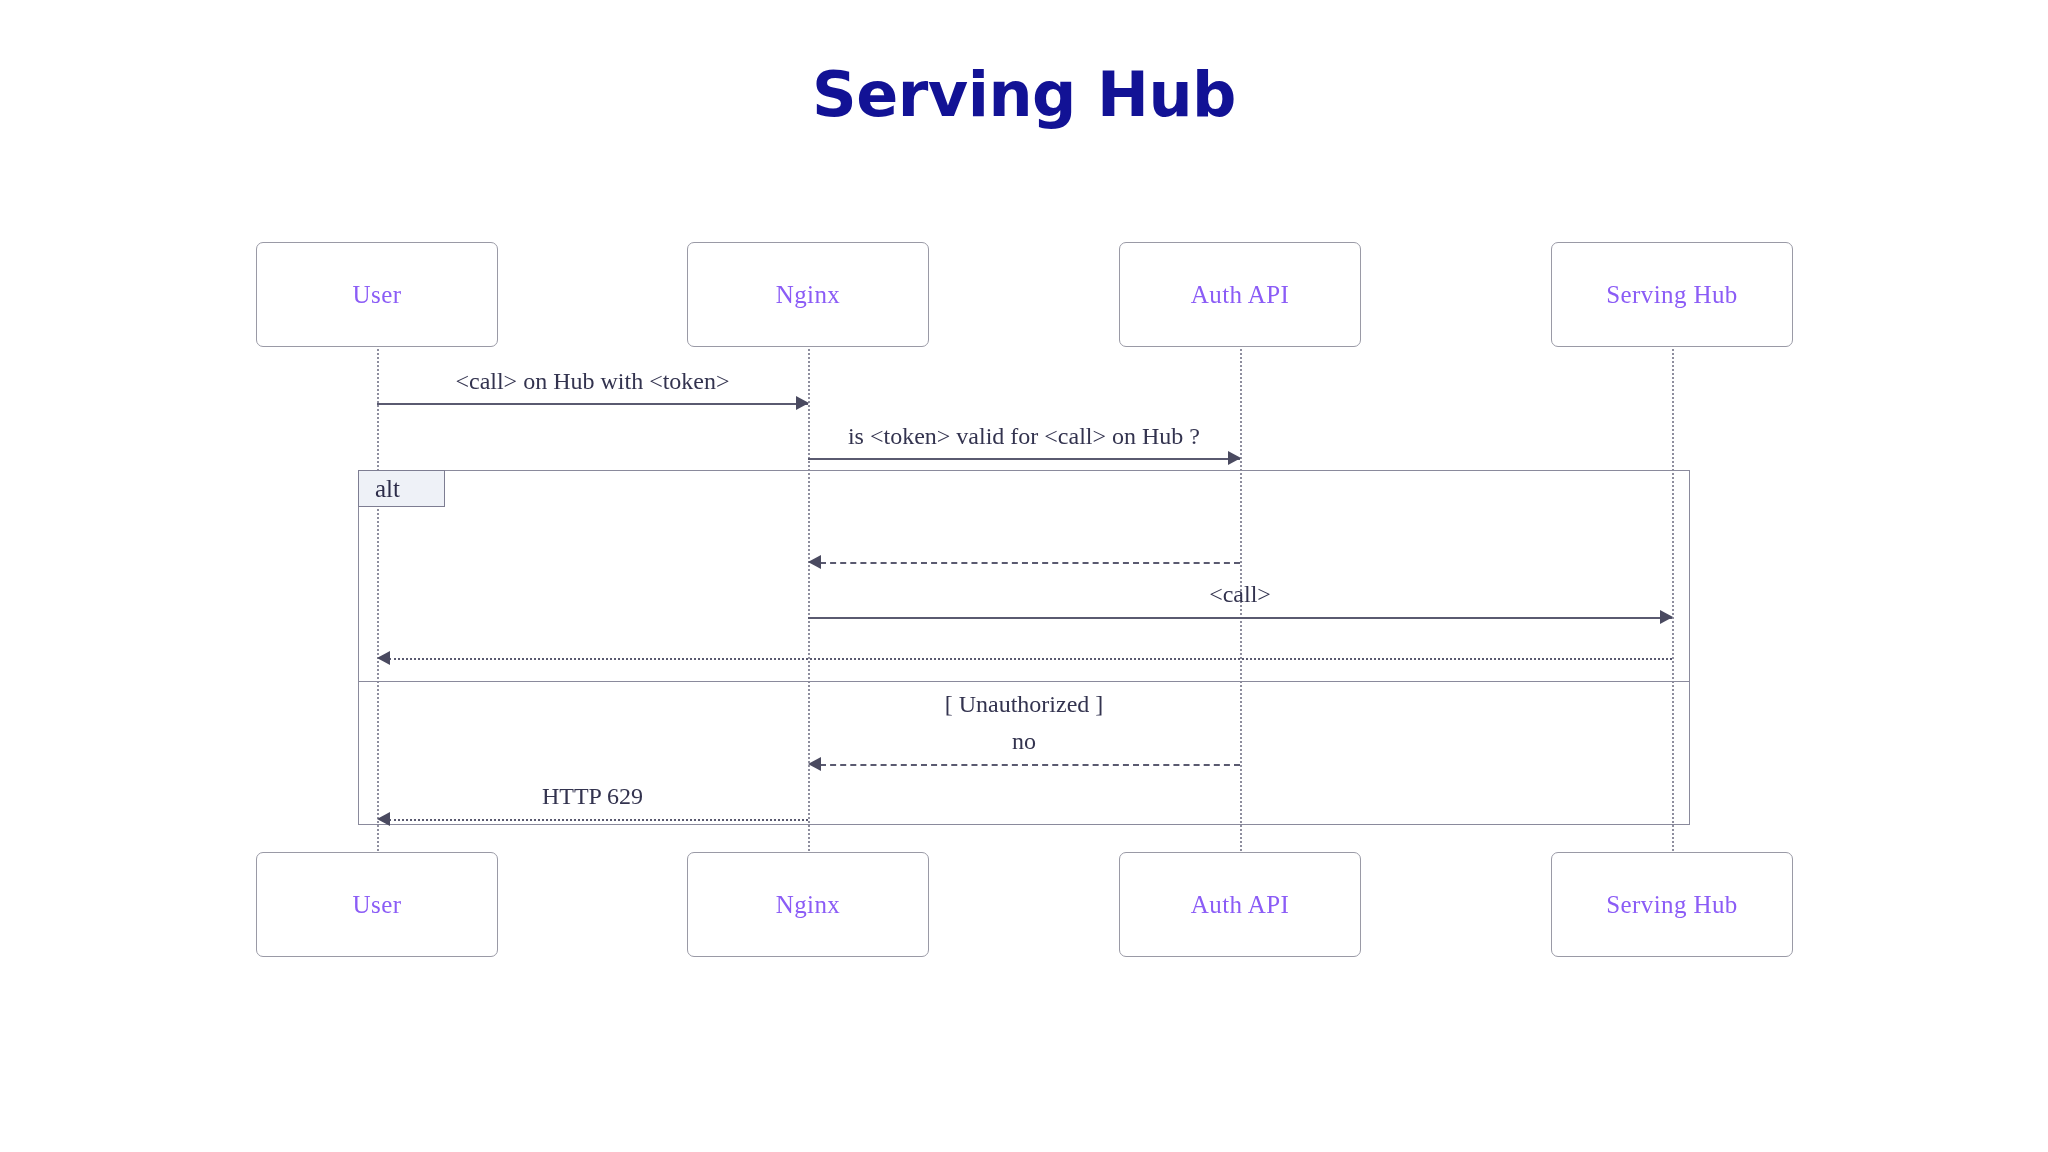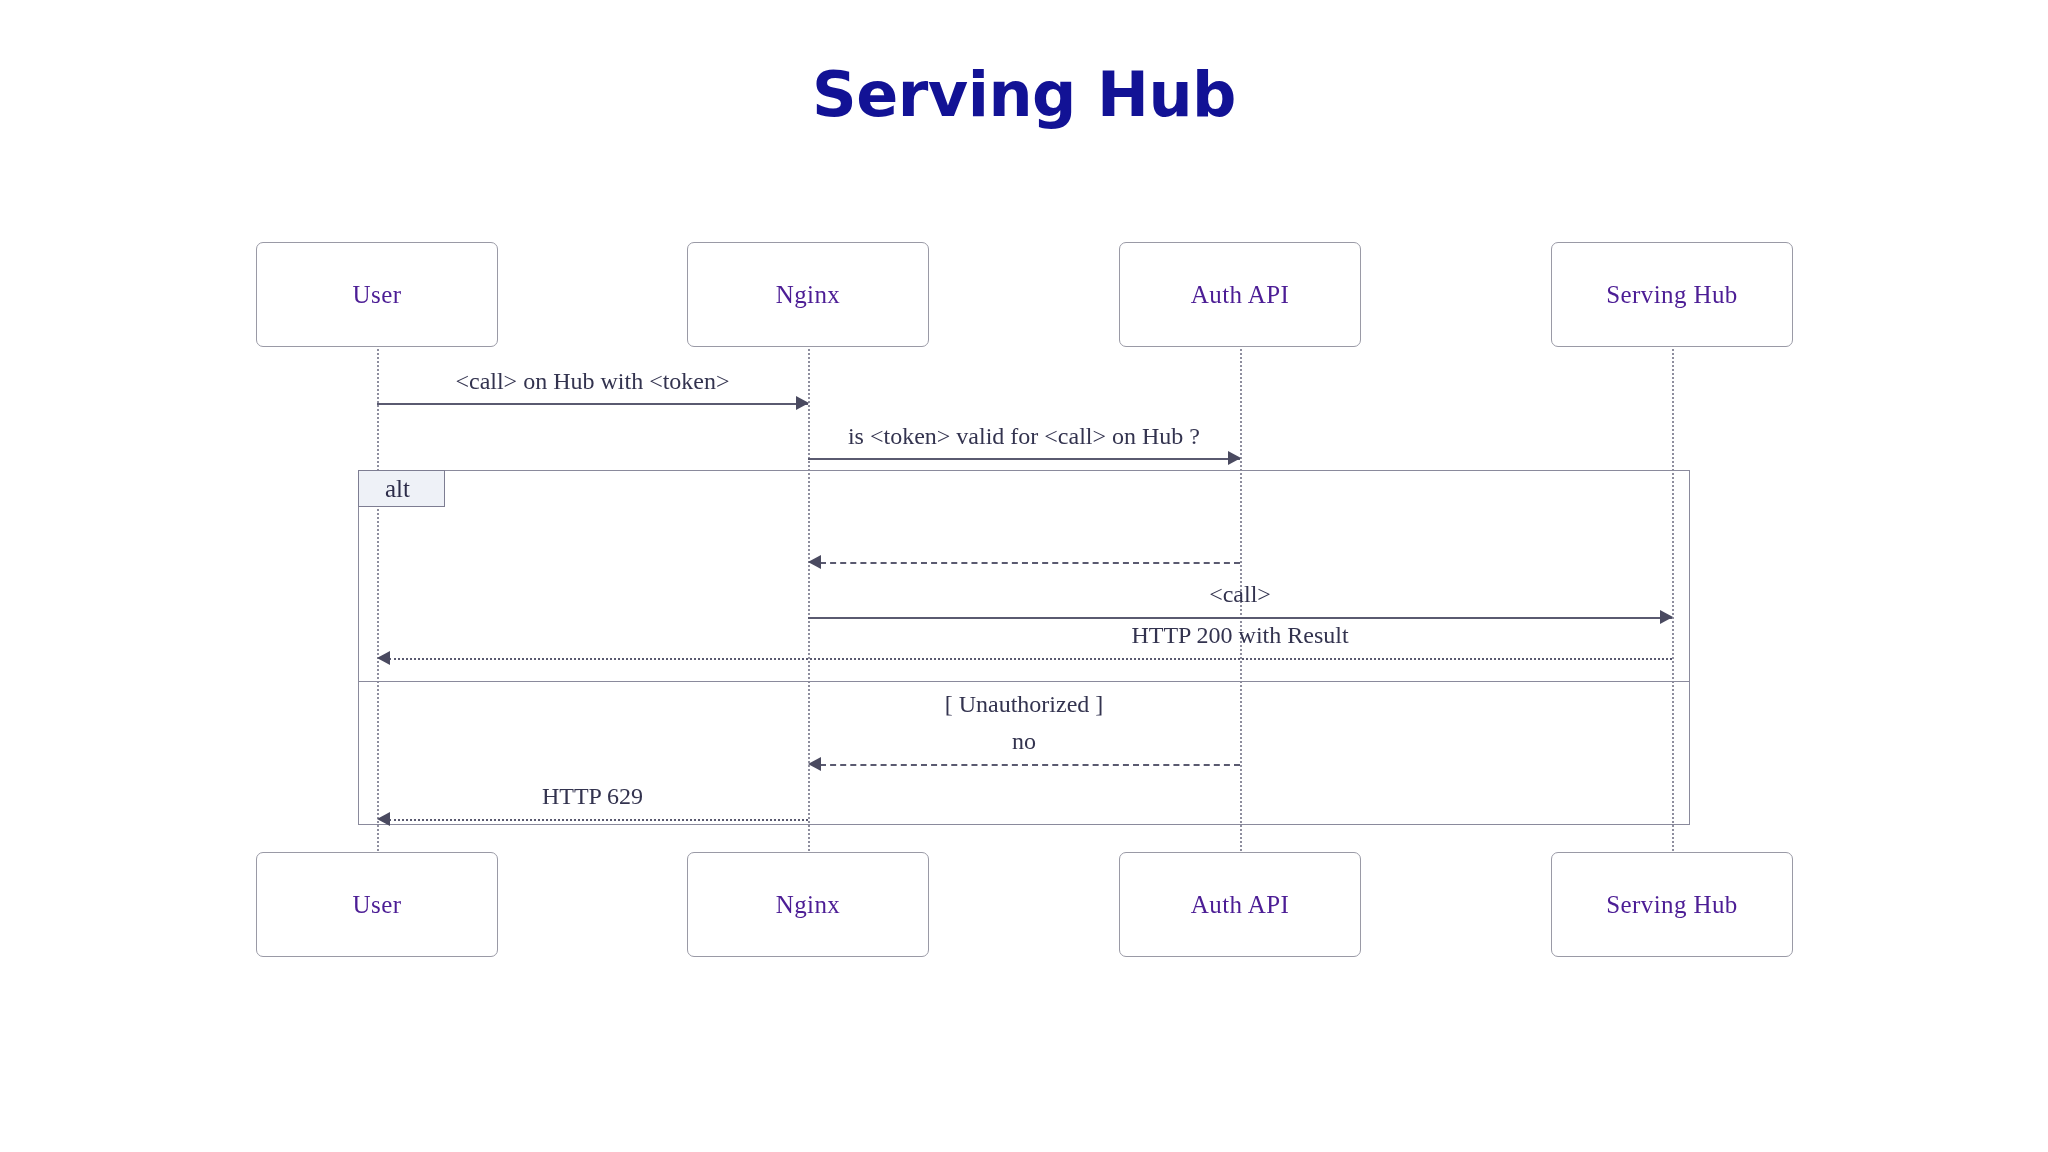--- a/index.html
+++ b/index.html
@@ -40,21 +40,21 @@
   .participant {
     position: absolute;
     background: #ffffff;
     border: 1.5px solid #9a9aa6;
     border-radius: 7px;
     display: flex;
     align-items: center;
     justify-content: center;
     font-family: "Liberation Serif", serif;
     font-size: 25px;
-    color: #4c1d95;
+    color: #8b5cf6;
     letter-spacing: 0.4px;
   }
 
   
   .lifeline {
     position: absolute;
     width: 0;
     border-left: 2px dotted #8e8e9e;
   }
 
@@ -96,21 +96,21 @@
     position: absolute;
     border: 1.8px solid #8a8a9c;
     background: transparent;
   }
   .frag-tab {
     position: absolute;
     background: #eef1f7;
     border: 1.8px solid #7d7d92;
     display: flex;
     align-items: center;
-    padding-left: 26px;
+    padding-left: 16px;
     font-family: "Liberation Serif", serif;
     font-size: 25px;
     color: #2c2c4a;
   }
   .frag-divider {
     position: absolute;
     height: 0;
     border-top: 1.8px solid #8a8a9c;
   }
   .guard-label {
@@ -171,21 +171,20 @@
   <div class="frag-divider" style="left:358px; top:681px; width:1332px;"></div>
 
 
   <div class="msg-line dashed" style="left:820px; top:562px; width:420px;"></div>
   <div class="arrow-head left" style="left:808px; top:555px;"></div>
 
   <div class="msg-label" style="left:1024px; top:581px; width:432px;">&lt;call&gt;</div>
   <div class="msg-line" style="left:808px; top:617px; width:864px;"></div>
   <div class="arrow-head right" style="left:1660px; top:610px;"></div>
 
-  <div class="msg-label" style="left:808px; top:622px; width:864px;">HTTP 200 with Result</div>
   <div class="msg-line dotted" style="left:389px; top:658px; width:1283px;"></div>
   <div class="arrow-head left" style="left:377px; top:651px;"></div>
 
   <div class="guard-label" style="left:808px; top:691px; width:432px;">[ Unauthorized ]</div>
 
   <div class="msg-label" style="left:808px; top:728px; width:432px;">no</div>
   <div class="msg-line dashed" style="left:820px; top:764px; width:420px;"></div>
   <div class="arrow-head left" style="left:808px; top:757px;"></div>
 
   <div class="msg-label" style="left:377px; top:783px; width:431px;">HTTP 629</div>

